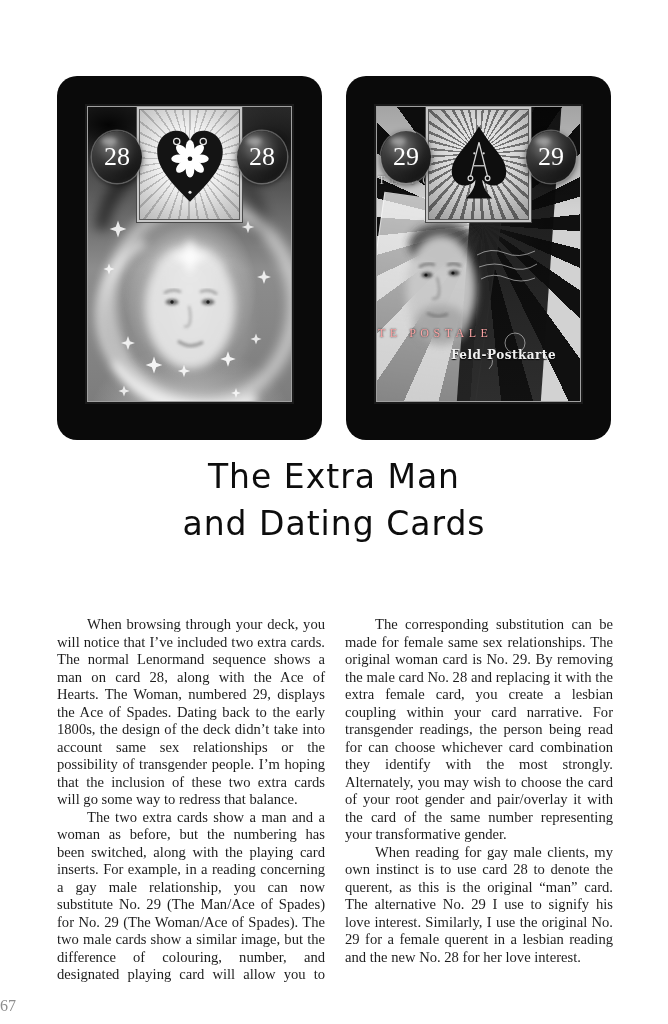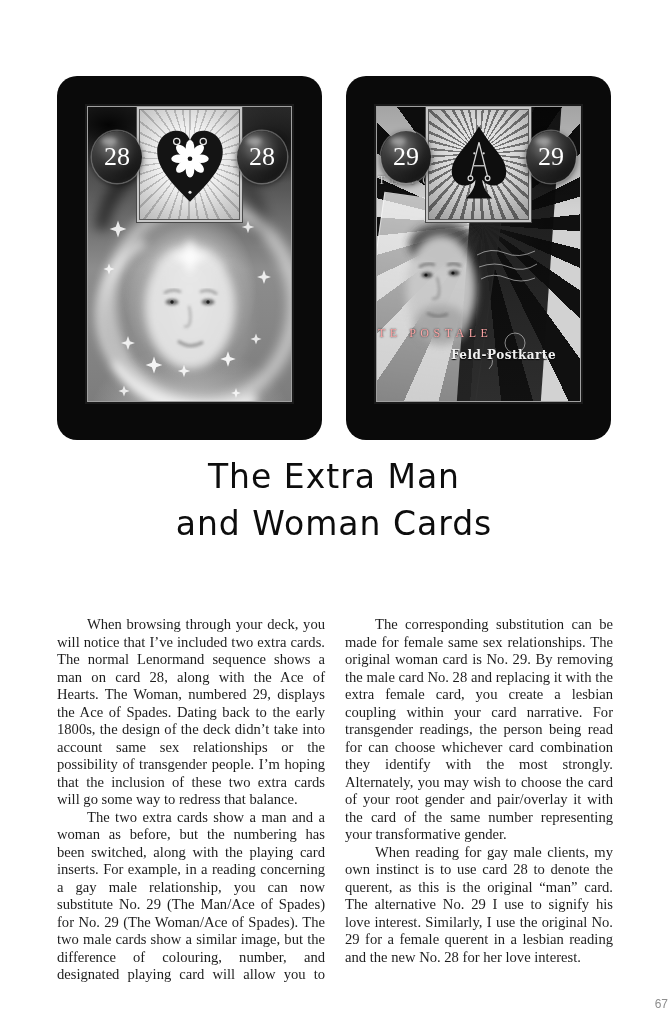--- a/index.html
+++ b/index.html
@@ -84,22 +84,22 @@
 
   
   .col{position:absolute;top:600px;width:268px;font-family:"Liberation Serif",serif;
        font-size:14.6px;line-height:17.5px;text-align:justify;color:#1d1d1d;}
   .colL{left:57px;} .colR{left:345px;}
   .col p{margin:0;padding:0;}
   .ind{text-indent:30px;}
   .cont{text-align-last:justify;}
 
   
-  .pageno{position:absolute;left:0;right:0;top:981px;text-align:right;
-          font-family:Liberation Sans, sans-serif;font-size:12px;color:#8e8e8e;}
+  .pageno{position:absolute;left:0;right:0;top:981px;text-align:left;
+          font-family:Liberation Serif, serif;font-size:16px;color:#8e8e8e;}
 </style>
 </head>
 <body>
 
 <div class="page">
 
   <div class="card card-l">
     <div class="card-inner">
       <div class="l-bg"></div>
       <div class="l-arc"></div>
@@ -225,21 +225,21 @@
         </svg>
       </div>
 
       <div class="badge bl">29</div>
       <div class="badge br">29</div>
     </div>
   </div>
 
   <div class="title">
     <div>The Extra Man</div>
-    <div>and Woman Cards</div>
+    <div>and Dating Cards</div>
   </div>
 
   <div class="col colL">
     <p class="ind">When browsing through your deck, you will notice that I’ve included two extra cards. The normal Lenormand sequence shows a man on card 28, along with the Ace of Hearts. The Woman, numbered 29, displays the Ace of Spades. Dating back to the early 1800s, the design of the deck didn’t take into account same sex relationships or the possibility of transgender people. I’m hoping that the inclusion of these two extra cards will go some way to redress that balance.</p>
     <p class="ind cont">The two extra cards show a man and a woman as before, but the numbering has been switched, along with the playing card inserts. For example, in a reading concerning a gay male relationship, you can now substitute No. 29 (The Man/Ace of Spades) for No. 29 (The Woman/Ace of Spades). The two male cards show a similar image, but the difference of colouring, number, and designated playing card will allow you to</p>
   </div>
 
   <div class="col colR">
     <p class="ind">The corresponding substitution can be made for female same sex relationships. The original woman card is No. 29. By removing the male card No. 28 and replacing it with the extra female card, you create a lesbian coupling within your card narrative. For transgender readings, the person being read for can choose whichever card combination they identify with the most strongly. Alternately, you may wish to choose the card of your root gender and pair/overlay it with the card of the same number representing your transformative gender.</p>
     <p class="ind">When reading for gay male clients, my own instinct is to use card 28 to denote the querent, as this is the original “man” card. The alternative No. 29 I use to signify his love interest. Similarly, I use the original No. 29 for a female querent in a lesbian reading and the new No. 28 for her love interest.</p>

